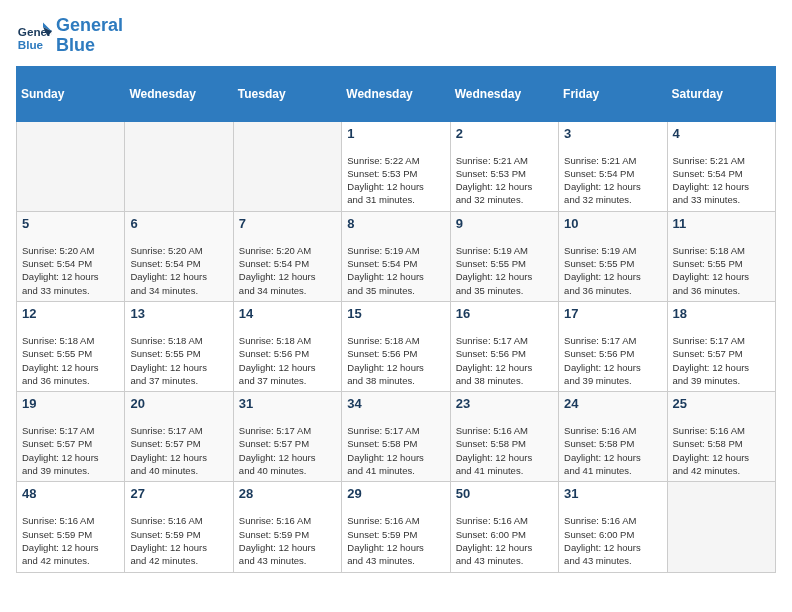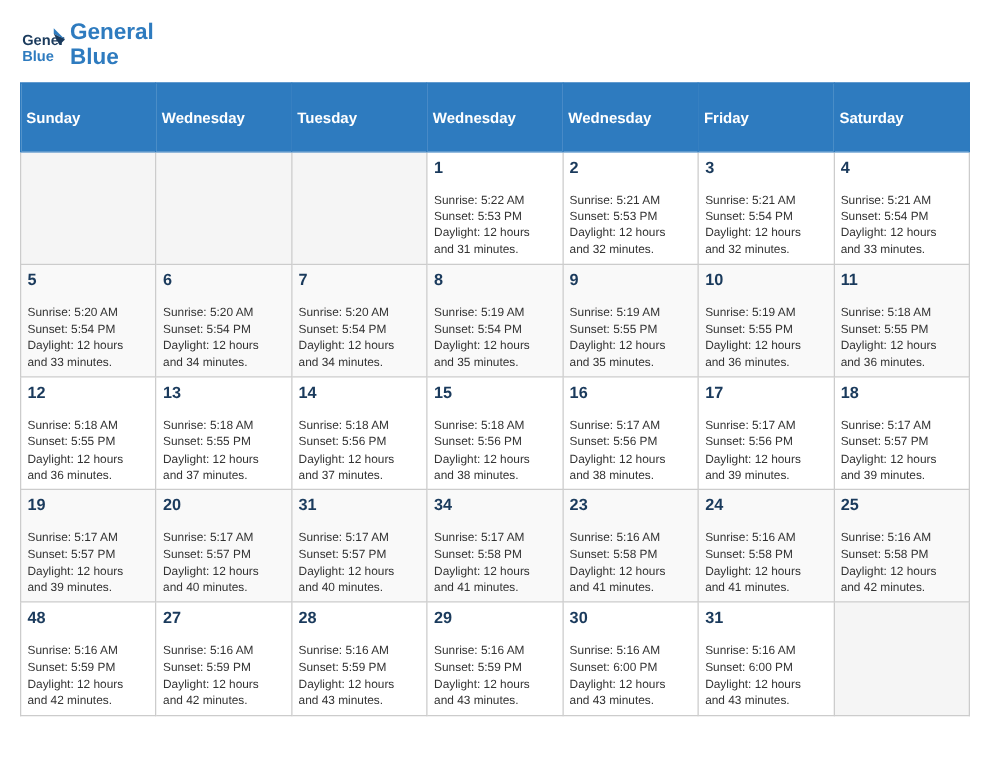--- a/index.html
+++ b/index.html
@@ -333,21 +333,21 @@
 and 43 minutes.</div>
         </td>
         <td>
           <span class="day-number">29</span>
           <div class="day-info" style="white-space: pre-line;">Sunrise: 5:16 AM
 Sunset: 5:59 PM
 Daylight: 12 hours
 and 43 minutes.</div>
         </td>
         <td>
-          <span class="day-number">30</span>
+          <span class="day-number">50</span>
           <div class="day-info" style="white-space: pre-line;">Sunrise: 5:16 AM
 Sunset: 6:00 PM
 Daylight: 12 hours
 and 43 minutes.</div>
         </td>
         <td>
           <span class="day-number">31</span>
           <div class="day-info" style="white-space: pre-line;">Sunrise: 5:16 AM
 Sunset: 6:00 PM
 Daylight: 12 hours

